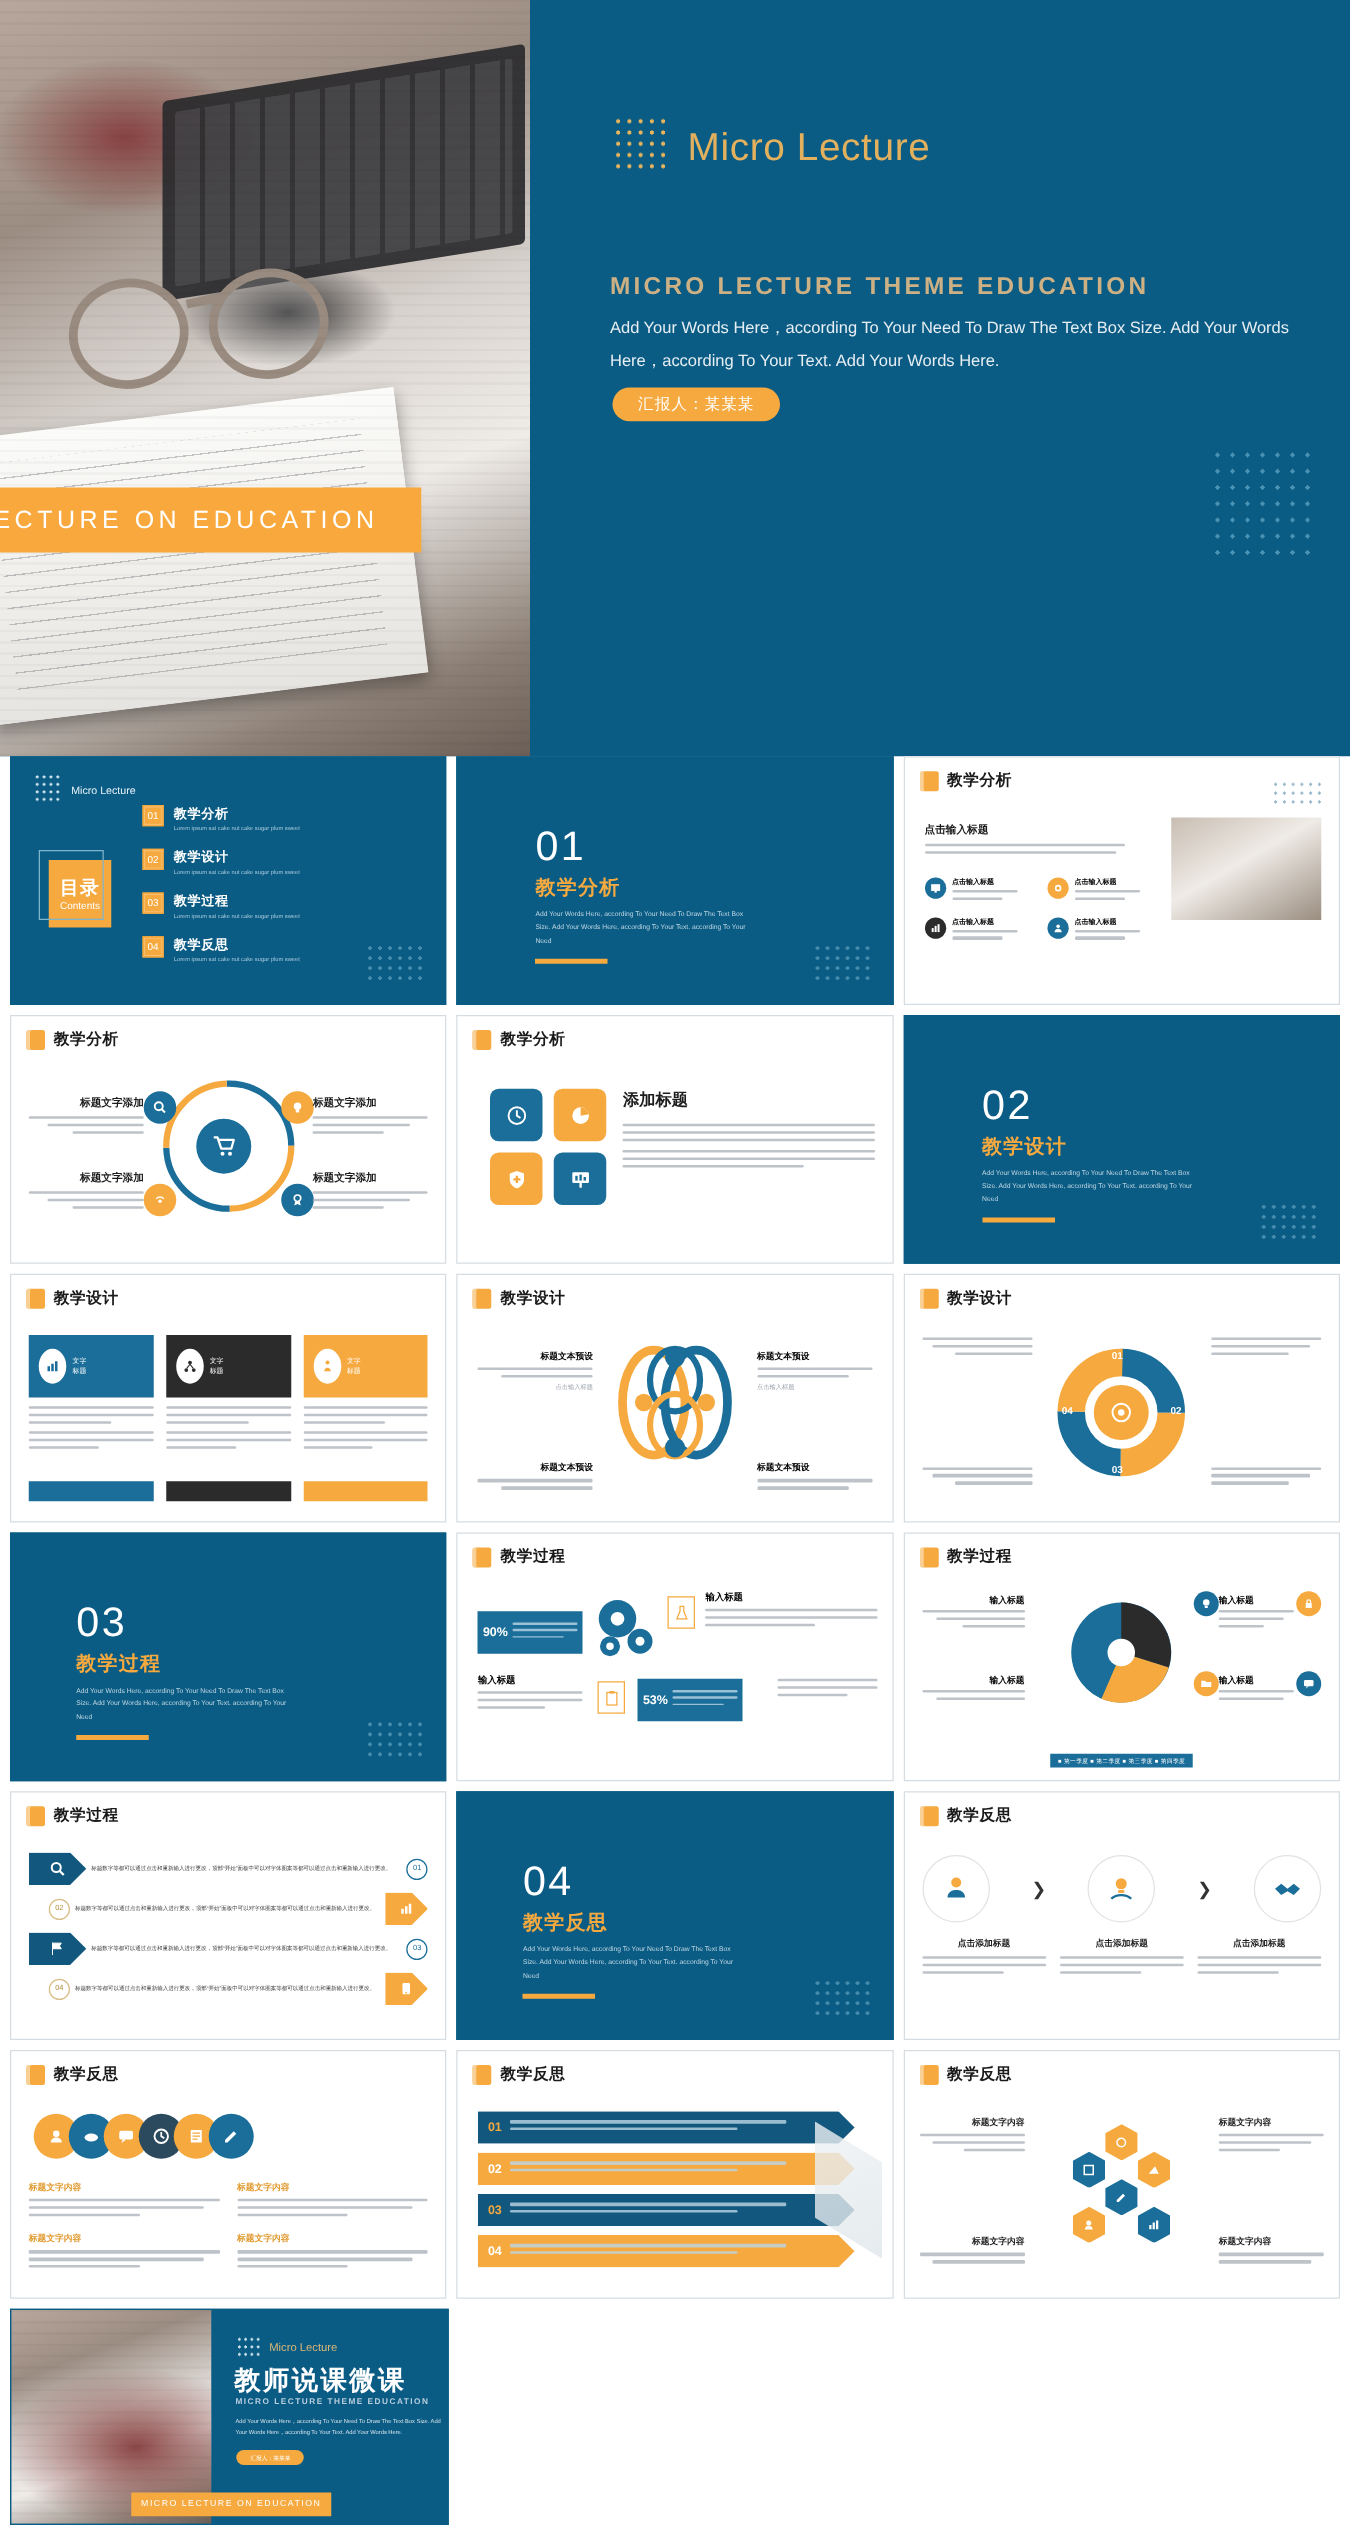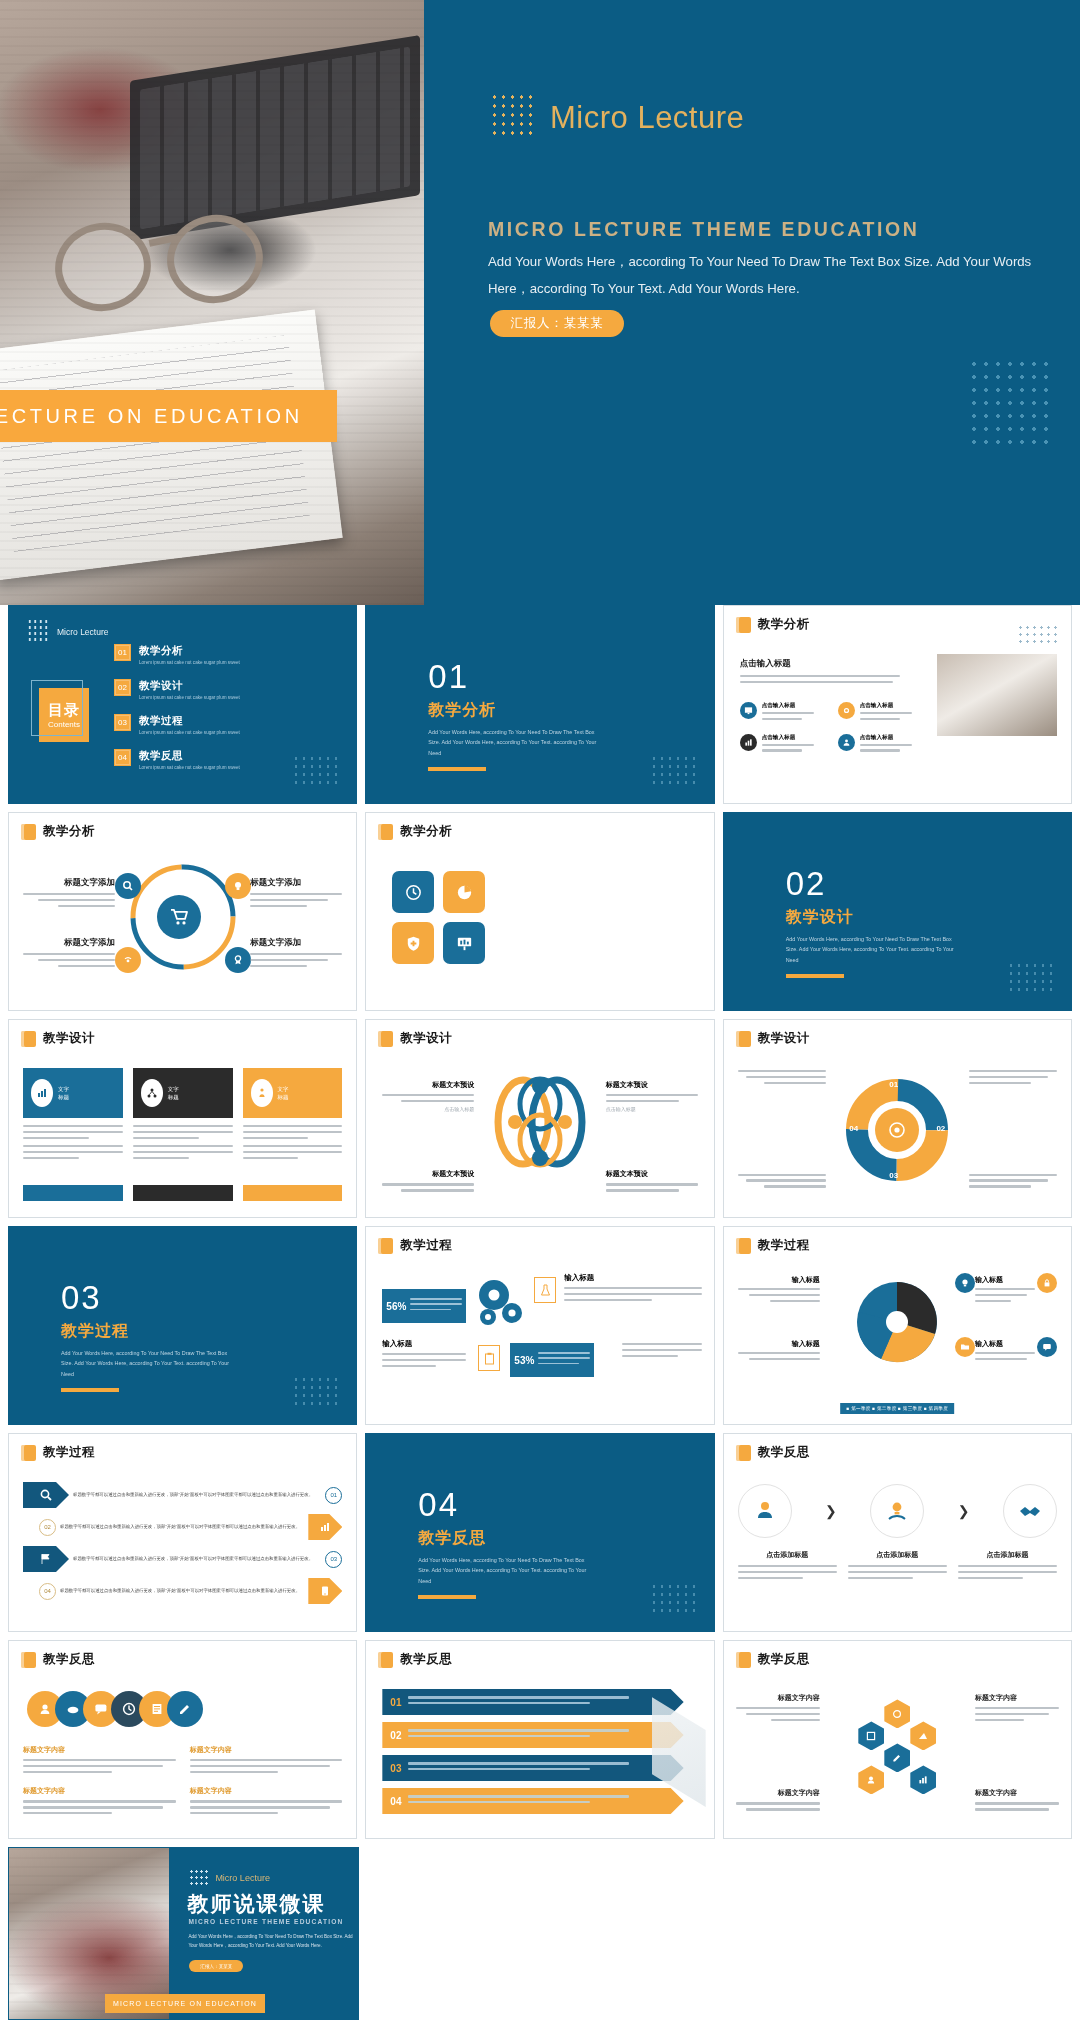--- a/index.html
+++ b/index.html
@@ -459,20 +459,31 @@
           </div>
         <div class="rr" style="width:42px;height:42px;background:#1a6e99">
           <svg width="19" height="19" viewBox="0 0 20 20">
               <rect x="3" y="4" width="14" height="9" rx="1" fill="#fff"></rect>
               <rect x="9" y="13" width="2" height="4" fill="#fff"></rect>
               <rect x="5.5" y="7" width="2" height="4" fill="#1a6e99"></rect>
               <rect x="9" y="6" width="2" height="5" fill="#1a6e99"></rect>
               <rect x="12.5" y="8" width="2" height="3" fill="#1a6e99"></rect>
             </svg>
           </div>
+      </div>
+      <div style="position:absolute;left:132px;top:58px;right:14px;">
+        <div style="font-size:13px;font-weight:700;color:#1d1d1d">添加标题</div>
+        <div style="margin-top:10px">
+          <div class="fl" style="width:100%"></div>
+            <div class="fl" style="width:100%"></div>
+            <div class="fl" style="width:100%"></div>
+          <div class="fl" style="width:100%;margin-top:7px"></div>
+            <div class="fl" style="width:100%"></div>
+            <div class="fl" style="width:72%"></div>
+        </div>
       </div>
     </div>
 
     <div class="slide blue">
       <div class="sec-wrap">
         <div class="sec-num">02</div>
         <div class="sec-title">教学设计</div>
         <div class="sec-desc">Add Your Words Here, according To Your Need To Draw The Text Box Size. Add Your Words Here, according To Your Text. according To Your Need</div>
         <div class="sec-bar"></div>
       </div>
@@ -671,21 +682,21 @@
           <i></i>
         </div>
     </div>
 
     <div class="slide">
       <div class="s-head">
           <span class="bk"></span>
         <span class="t">教学过程</span>
         </div>
       <div style="position:absolute;left:16px;top:62px;width:84px;height:34px;background:#1a6e99;display:flex;align-items:center;gap:4px;padding:0 4px">
-        <div style="color:#fff;font-size:10px;font-weight:700">56%</div>
+        <div style="color:#fff;font-size:10px;font-weight:700">90%</div>
         <div style="flex:1">
             <div class="fl w" style="width:100%;height:1.8px"></div>
             <div class="fl w" style="width:100%;height:1.8px"></div>
             <div class="fl w" style="width:78%;height:1.8px"></div>
           </div>
       </div>
       <div style="position:absolute;left:104px;top:46px;width:56px;height:58px">
         <svg width="56" height="58" viewBox="0 0 56 58">
           <g fill="#1a6e99">
               <circle cx="24" cy="22" r="15"></circle>

